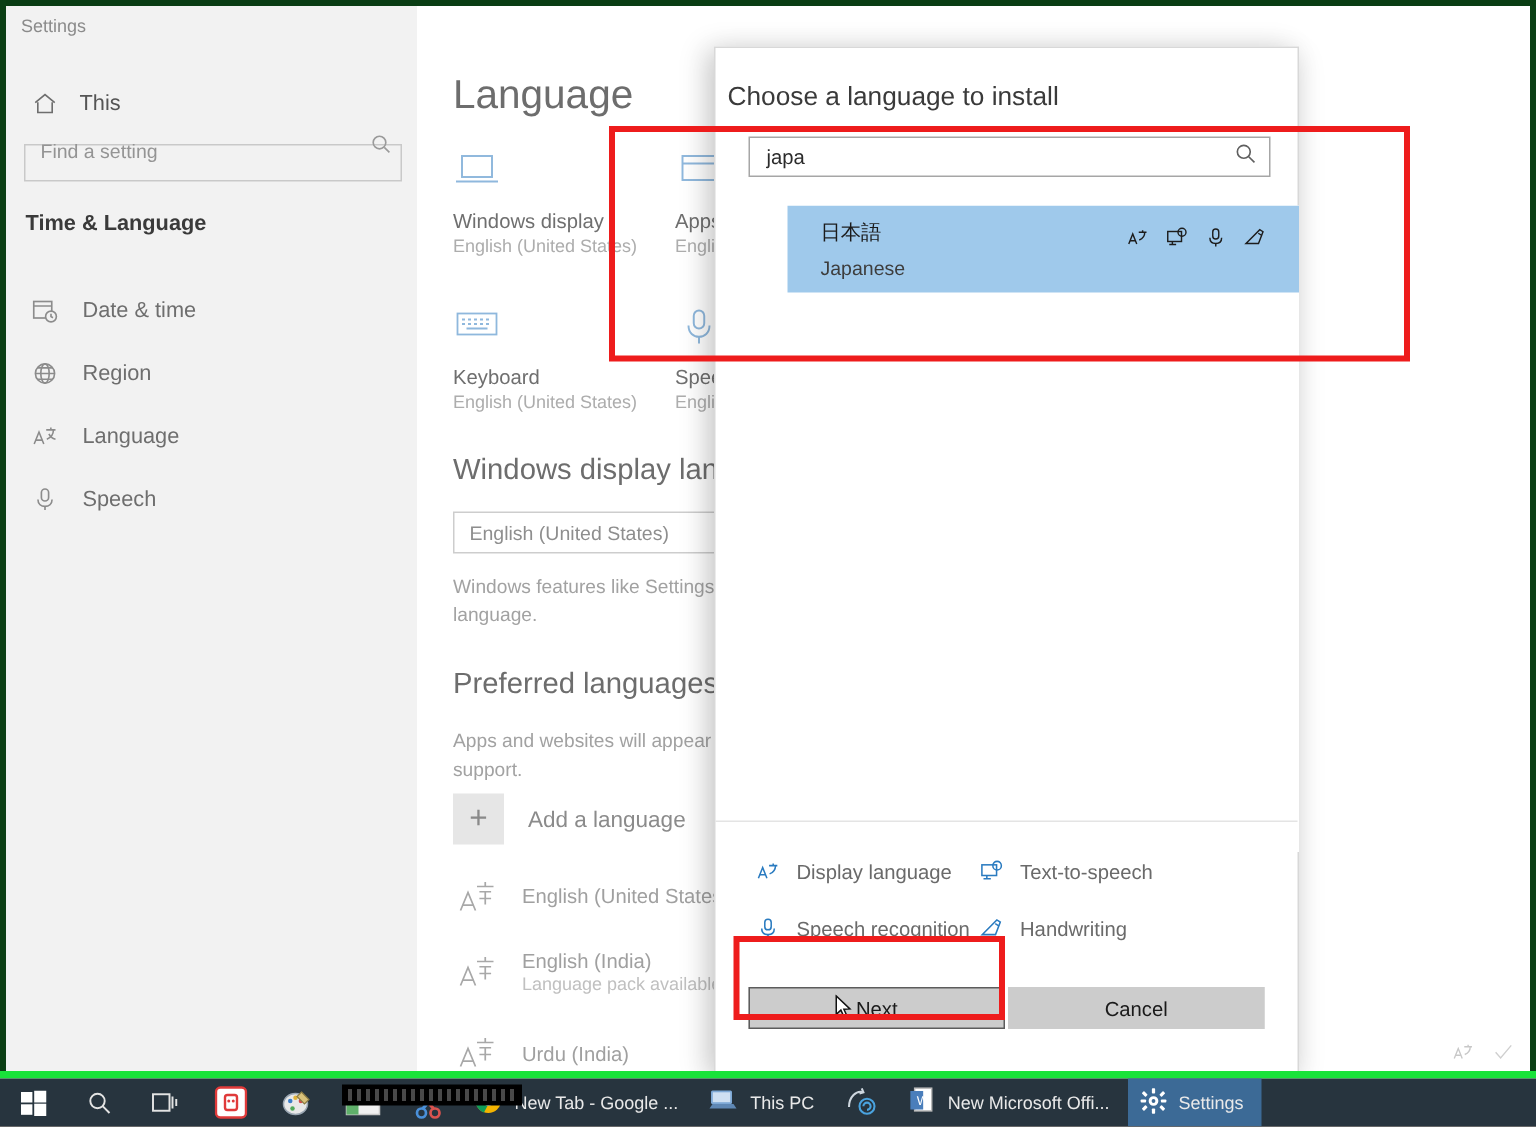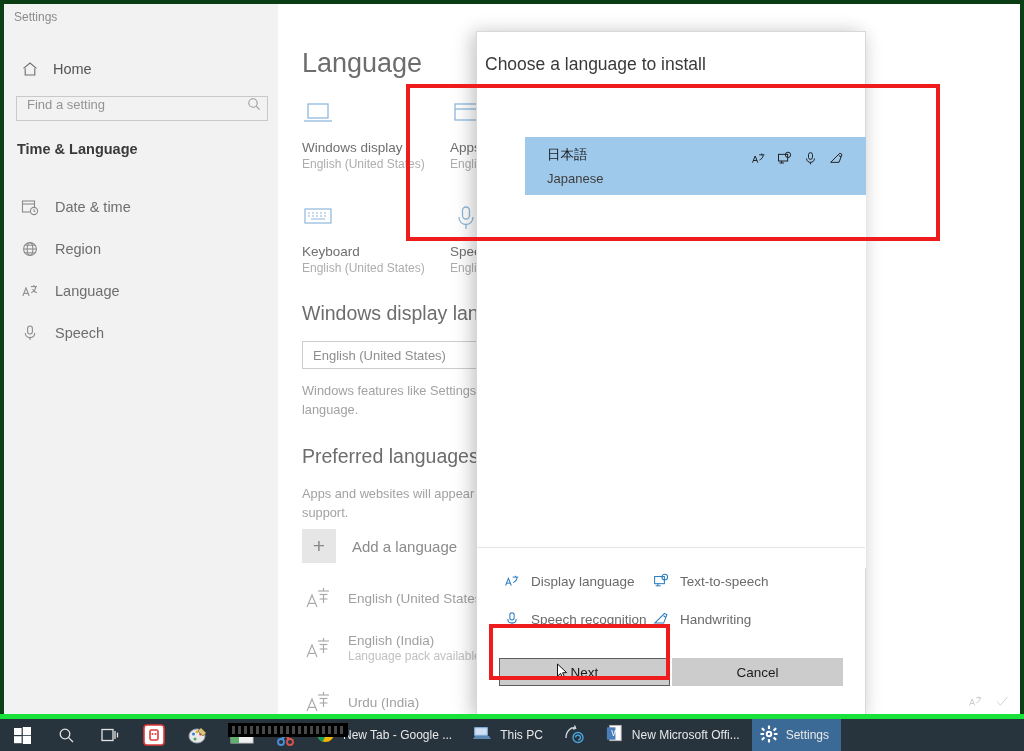--- a/index.html
+++ b/index.html
@@ -57,22 +57,22 @@
     width: 254px; height: 26px;
     display: flex; align-items: center; gap: 14px;
     padding-left: 6px;
   }
   .home-row .label { font-size: 14.5px; color: #555; }
   .find-box {
     position: absolute; left: 12px; top: 92px;
     width: 252px; height: 25px;
     background: #f2f2f2;
     border: 1px solid #c9c9c9;
-    display: flex; align-items: flex-start;
-    padding: 0 6px 0 10px;
+    display: flex; align-items: flex-end;
+    padding: 0 6px 12px 10px;
   }
   .find-box .ph { font-size: 13px; color: #949494; flex: 1; }
   .section-head {
     position: absolute; left: 13px; top: 137px;
     font-size: 14.5px; color: #3a3a3a; font-weight: 600;
   }
   .nav-list { position: absolute; left: 10px; top: 182px; width: 258px; }
   .nav-item {
     height: 42px; display: flex; align-items: center; gap: 16px;
     padding-left: 6px;
@@ -264,21 +264,21 @@
     <div class="sidebar">
       <div class="win-title">Settings</div>
 
       <div class="home-row">
         <span class="nav-icon">
           <svg width="18" height="18" viewBox="0 0 18 18" fill="none" stroke="#6e6e6e" stroke-width="1.1">
             <path d="M2.5 8.4 L9 3 L15.5 8.4"></path>
               <path d="M4.2 8.2 V15 H13.8 V8.2"></path>
           </svg>
         </span>
-        <span class="label">Home</span>
+        <span class="label">This</span>
       </div>
 
       <div class="find-box">
         <span class="ph">Find a setting</span>
         <span>
           <svg width="14" height="14" viewBox="0 0 14 14" fill="none" stroke="#9a9a9a" stroke-width="1.1">
             <circle cx="6" cy="6" r="4.2"></circle>
               <path d="M9.2 9.2 L12.6 12.6"></path>
           </svg>
         </span>
@@ -467,20 +467,29 @@
           <svg width="15" height="15" viewBox="0 0 18 18" fill="none" stroke="#cfcfcf" stroke-width="1.1">
             <path d="M2.5 9 L6.5 13.5 L15 3.5"></path>
           </svg>
         </span>
       </div>
     </div>
 
     <div class="dialog">
       <div class="dlg-title">Choose a language to install</div>
 
+      <div class="dlg-search">
+        <span class="val">japa</span>
+        <span>
+          <svg width="15" height="15" viewBox="0 0 15 15" fill="none" stroke="#5f5f5f" stroke-width="1.1">
+            <circle cx="6.2" cy="6.2" r="4.3"></circle>
+              <path d="M9.5 9.5 L13.3 13.3"></path>
+          </svg>
+        </span>
+      </div>
 
       <div class="dlg-list">
         <div class="dlg-opt">
           <div class="native">日本語</div>
           <div class="english">Japanese</div>
           <div class="caps">
             <span>
               <svg width="15" height="15" viewBox="0 0 18 18" fill="none" stroke="#1d1d1d" stroke-width="1.15">
                 <path d="M1.8 14 L5 6 L8.2 14"></path>
                   <path d="M2.9 11.4 H7.1"></path>

